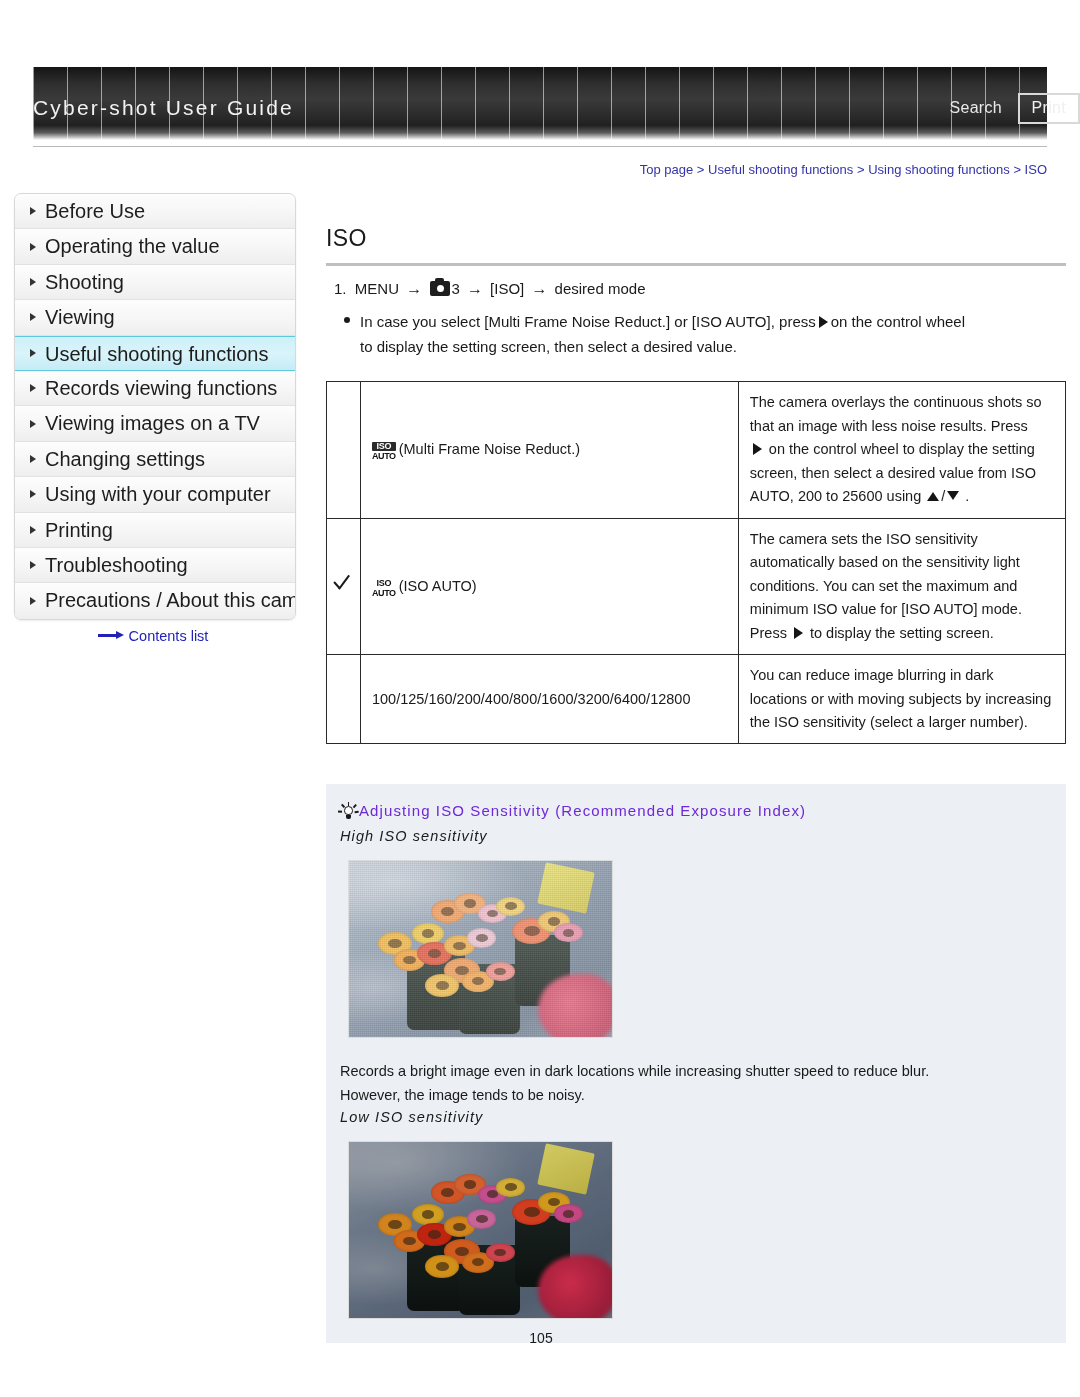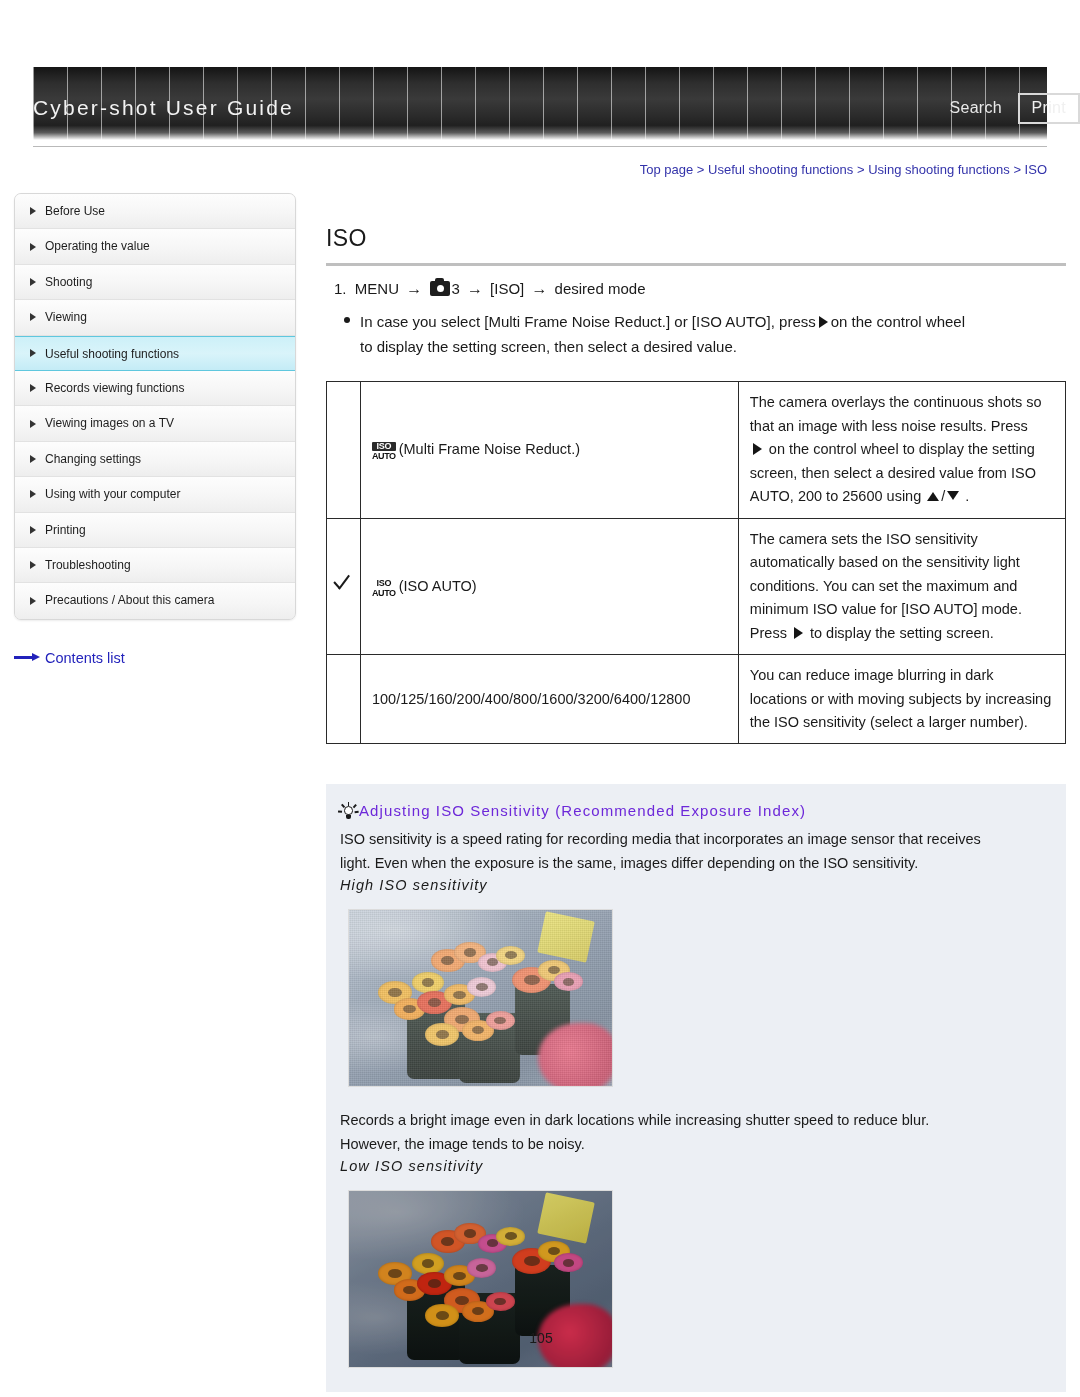--- a/index.html
+++ b/index.html
@@ -78,21 +78,21 @@
     border: 1px solid #d8d8d8;
     border-radius: 7px;
     box-shadow: 0 1px 2px rgba(0,0,0,0.08);
     overflow: hidden;
   }
   .nav-item {
     position: relative;
     height: 35.4px;
     line-height: 35.4px;
     padding-left: 30px;
-    font-size: 12px;
+    font-size: 20px;
     color: #1d1d1d;
     border-bottom: 1px solid #e2e2e2;
     background: linear-gradient(to bottom, #fdfdfd 0%, #f6f6f6 55%, #eeeeee 100%);
     cursor: pointer;
     white-space: nowrap;
   }
   .nav-item:last-child { border-bottom: none; }
   .nav-item .tri {
     position: absolute;
     left: 15px; top: 50%;
@@ -104,26 +104,25 @@
   }
   .nav-item.active {
     background: linear-gradient(to bottom, #cdf0f8 0%, #d9f4fa 50%, #c4ecf6 100%);
     border-top: 1px solid #5fc7de;
     border-bottom: 1px solid #5fc7de;
   }
   #contents-list {
     position: absolute;
     left: 14px; top: 628px;
     width: 282px;
-    text-align: left;
+    text-align: center;
     padding-right: 4px;
     font-size: 14.5px;
     color: #2222bb;
     cursor: pointer;
-    margin-top: 22px;
   }
   #contents-arrow {
     display: inline-block;
     position: relative;
     width: 26px; height: 9px;
     margin-right: 5px;
     vertical-align: 1px;
   }
   #contents-arrow::before {
     content: ""; position: absolute;
@@ -580,24 +579,20 @@
 
   <div id="tip-box">
     <div id="tip-heading">
       <span class="bulb-icon">
         <span class="ray r1"></span><span class="ray r2"></span><span class="ray r3"></span>
         <span class="ray r4"></span><span class="ray r5"></span>
         <span class="glass"></span><span class="base"></span>
       </span><span>Adjusting ISO Sensitivity (Recommended Exposure Index)</span>
     </div>
 
-    <div class="tip-para">
-      <span>ISO sensitivity is a speed rating for recording media that incorporates an image sensor that receives</span><br>
-      <span>light. Even when the exposure is the same, images differ depending on the ISO sensitivity.</span>
-    </div>
 
     <div class="sub-heading">High ISO sensitivity</div>
 
     <div class="photo-frame">
       <div class="photo-inner">
         <div class="pavement"></div>
         <div class="bucket bk1"></div>
         <div class="bucket bk2"></div>
         <div class="bucket bk3"></div>
         <div class="tag"></div>

